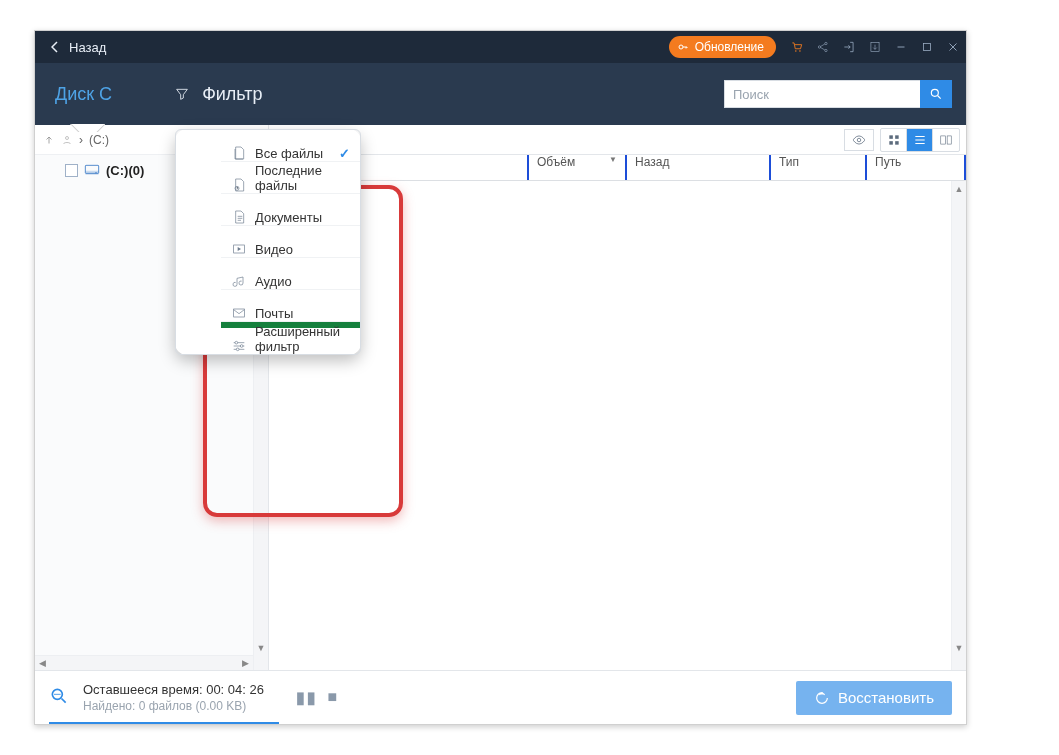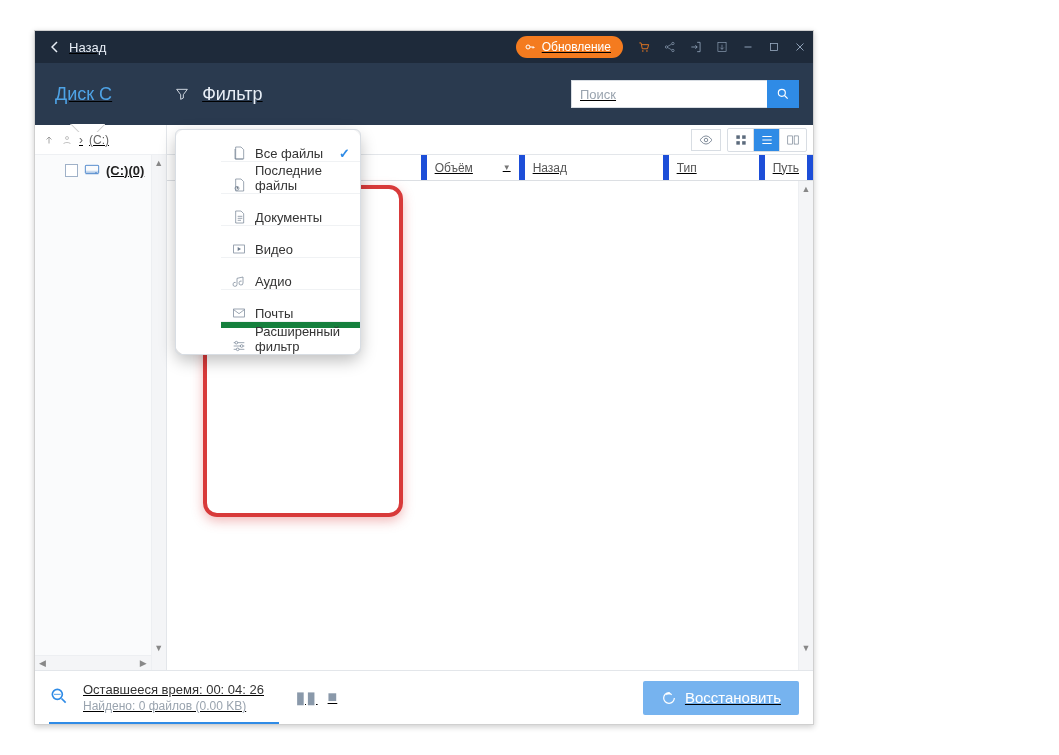--- a/index.html
+++ b/index.html
@@ -1,18 +1,18 @@
 <!DOCTYPE html>
 <html><head>
 <meta charset="utf-8">
 <style>
 * { box-sizing: border-box; margin: 0; padding: 0; font-family: "Segoe UI", Arial, sans-serif; }
 body { background: #fff; display: flex; align-items: flex-start; justify-content: center; }
 .frame { width: 1059px; height: 755px; background: #fff; position: relative; padding: 30px; }
-.window { position: absolute; left: 34px; top: 30px; width: 780px; height: 695px; background: #fff; border: 1px solid #d0d0d0; box-shadow: 0 2px 6px rgba(0,0,0,.2); display: flex; flex-direction: column; text-decoration: underline; }
+.window { position: absolute; left: 34px; top: 30px; width: 933px; height: 695px; background: #fff; border: 1px solid #d0d0d0; box-shadow: 0 2px 6px rgba(0,0,0,.2); display: flex; flex-direction: column; }
 
 
 .titlebar { height: 32px; background: #1e2a3a; display: flex; align-items: center; color: #e8eef6; font-size: 13px; }
 .titlebar .back { display: flex; align-items: center; gap: 10px; padding: 0 16px; height: 100%; cursor: pointer; }
 .titlebar .back svg { width: 8px; height: 12px; }
 .titlebar .spacer { flex: 1; }
 .titlebar .update-pill { background: #f47b1f; color: #fff; border-radius: 12px; height: 22px; display: flex; align-items: center; gap: 6px; padding: 0 12px 0 8px; font-size: 12px; margin-right: 8px; cursor: pointer; }
 .titlebar .update-pill svg { width: 12px; height: 12px; }
 .titlebar .ticon { width: 26px; height: 32px; display: flex; align-items: center; justify-content: center; color: #9fb1c8; cursor: pointer; }
 .titlebar .ticon svg { width: 14px; height: 14px; }
@@ -51,21 +51,21 @@
 .rightcol { flex: 1; display: flex; flex-direction: column; position: relative; }
 .toolbar { height: 30px; border-bottom: 1px solid #e3e6ea; display: flex; align-items: center; justify-content: flex-end; padding-right: 6px; gap: 0; }
 .view-single { width: 30px; height: 22px; border: 1px solid #d8dde3; display: flex; align-items: center; justify-content: center; margin-right: 6px; cursor:pointer; }
 .view-seg { display: flex; border: 1px solid #d8dde3; border-radius: 2px; overflow: hidden; }
 .view-seg .seg { width: 26px; height: 22px; display: flex; align-items: center; justify-content: center; cursor: pointer; border-right: 1px solid #d8dde3; color: #5c6b7d; }
 .view-seg .seg:last-child { border-right: none; }
 .view-seg .seg.active { background: #2f8be6; color: #fff; }
 .view-seg svg, .view-single svg { width: 14px; height: 14px; color: inherit; }
 
 .cols { height: 26px; display: flex; align-items: stretch; border-bottom: 1px solid #dcdfe3; font-size: 12px; color: #555; }
-.cols .col { display: flex; align-items: center; padding: 0 8px; border-right: 6px solid #1d4ed8; }
+.cols .col { display: flex; align-items: flex-start; padding: 0 8px; border-right: 2px solid #1d4ed8; }
 .cols .col.name { flex: 0 0 260px; }
 .cols .col.size { flex: 0 0 98px; justify-content: space-between; }
 .cols .col.size .sort { font-size: 8px; color: #777; }
 .cols .col.date { flex: 0 0 144px; }
 .cols .col.type { flex: 0 0 96px; }
 .cols .col.path { flex: 1; }
 .file-area { flex: 1; background: #fff; }
 .rightcol .vsb { top: 56px; bottom: 0; }
 
 

